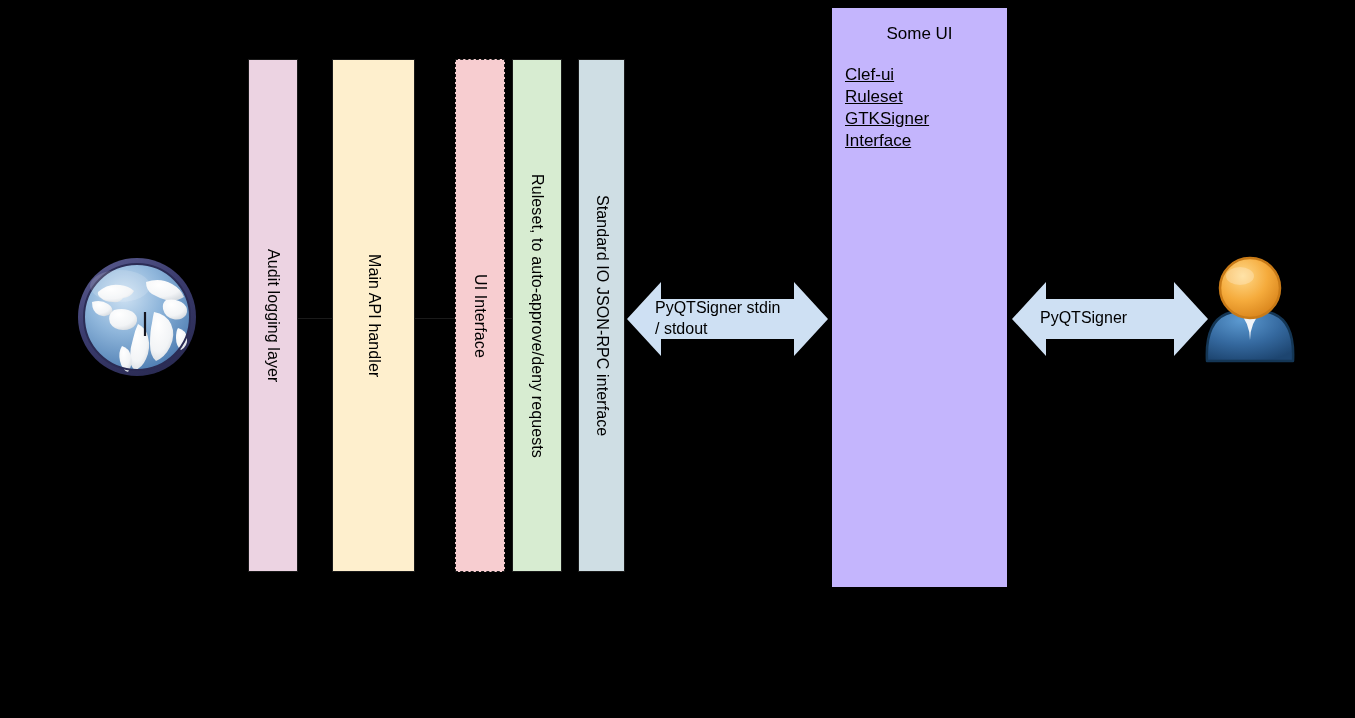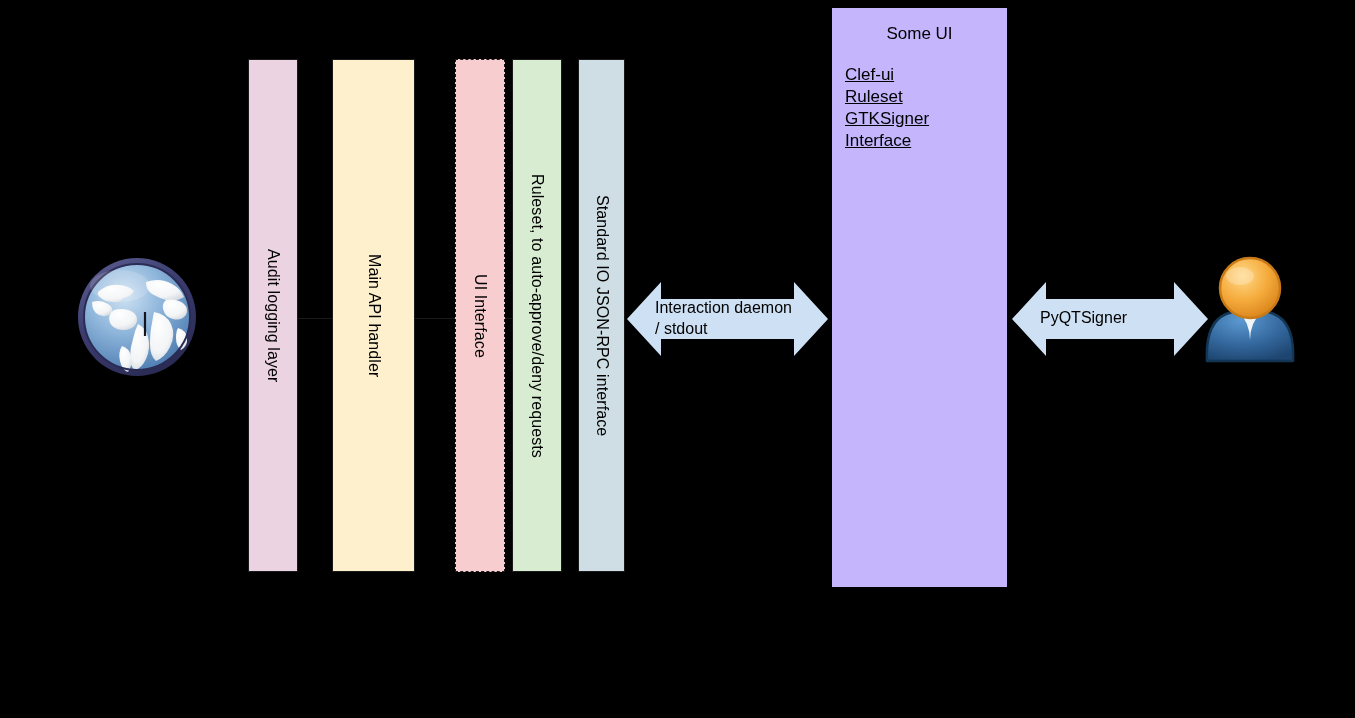--- a/index.html
+++ b/index.html
@@ -218,21 +218,21 @@
 
   <div class="layer-box" id="box-stdio">
     <span class="layer-label">Standard IO JSON-RPC interface</span>
   </div>
 
   <div class="double-arrow" id="arrow-stdio">
     <svg width="201" height="76" viewBox="0 0 201 76">
       <polygon points="0,38 34,1 34,18 167,18 167,1 201,38 167,75 167,58 34,58 34,75" fill="#cee0f3" stroke="#000000" stroke-width="0"></polygon>
     </svg>
   </div>
-  <div class="arrow-label" id="arrow-stdio-label">Interaction daemon
+  <div class="arrow-label" id="arrow-stdio-label">PyQTSigner stdin
 / stdout</div>
 
   <div id="some-ui-panel">
     <div id="some-ui-title">Some UI</div>
     <div id="some-ui-list">
       <div>Clef-ui</div>
       <div>Ruleset</div>
       <div>GTKSigner</div>
       <div>Interface</div>
     </div>

